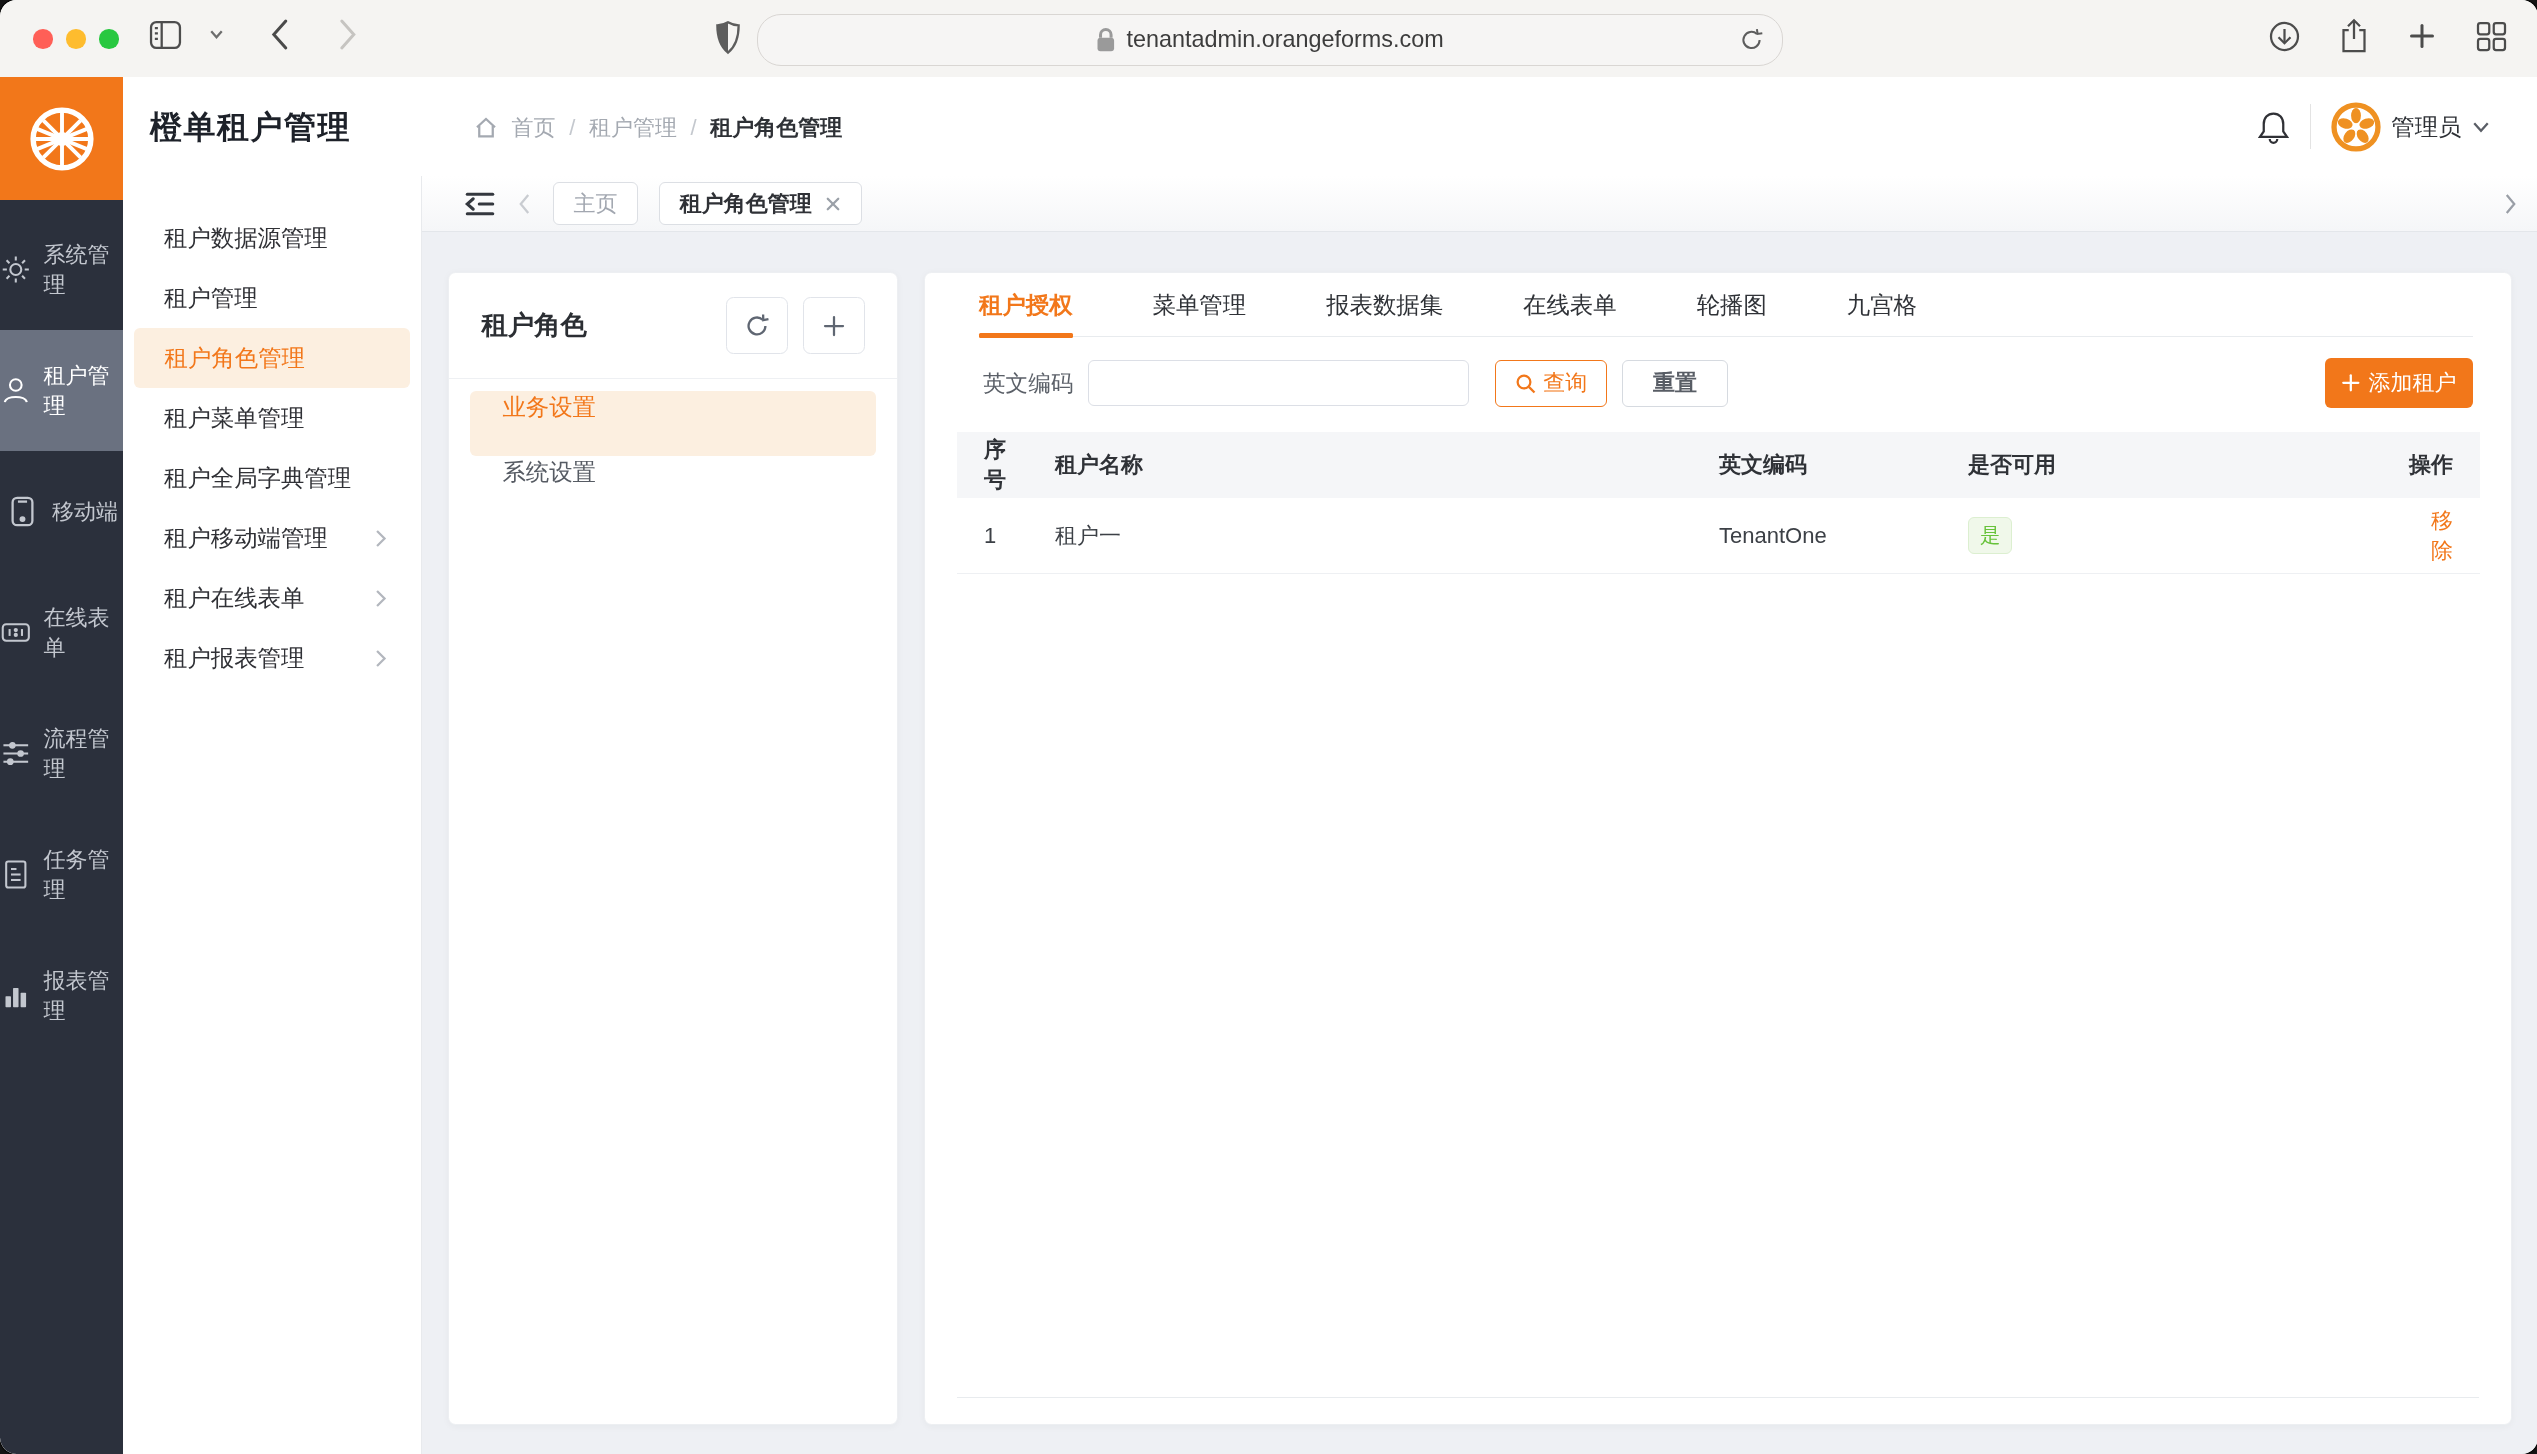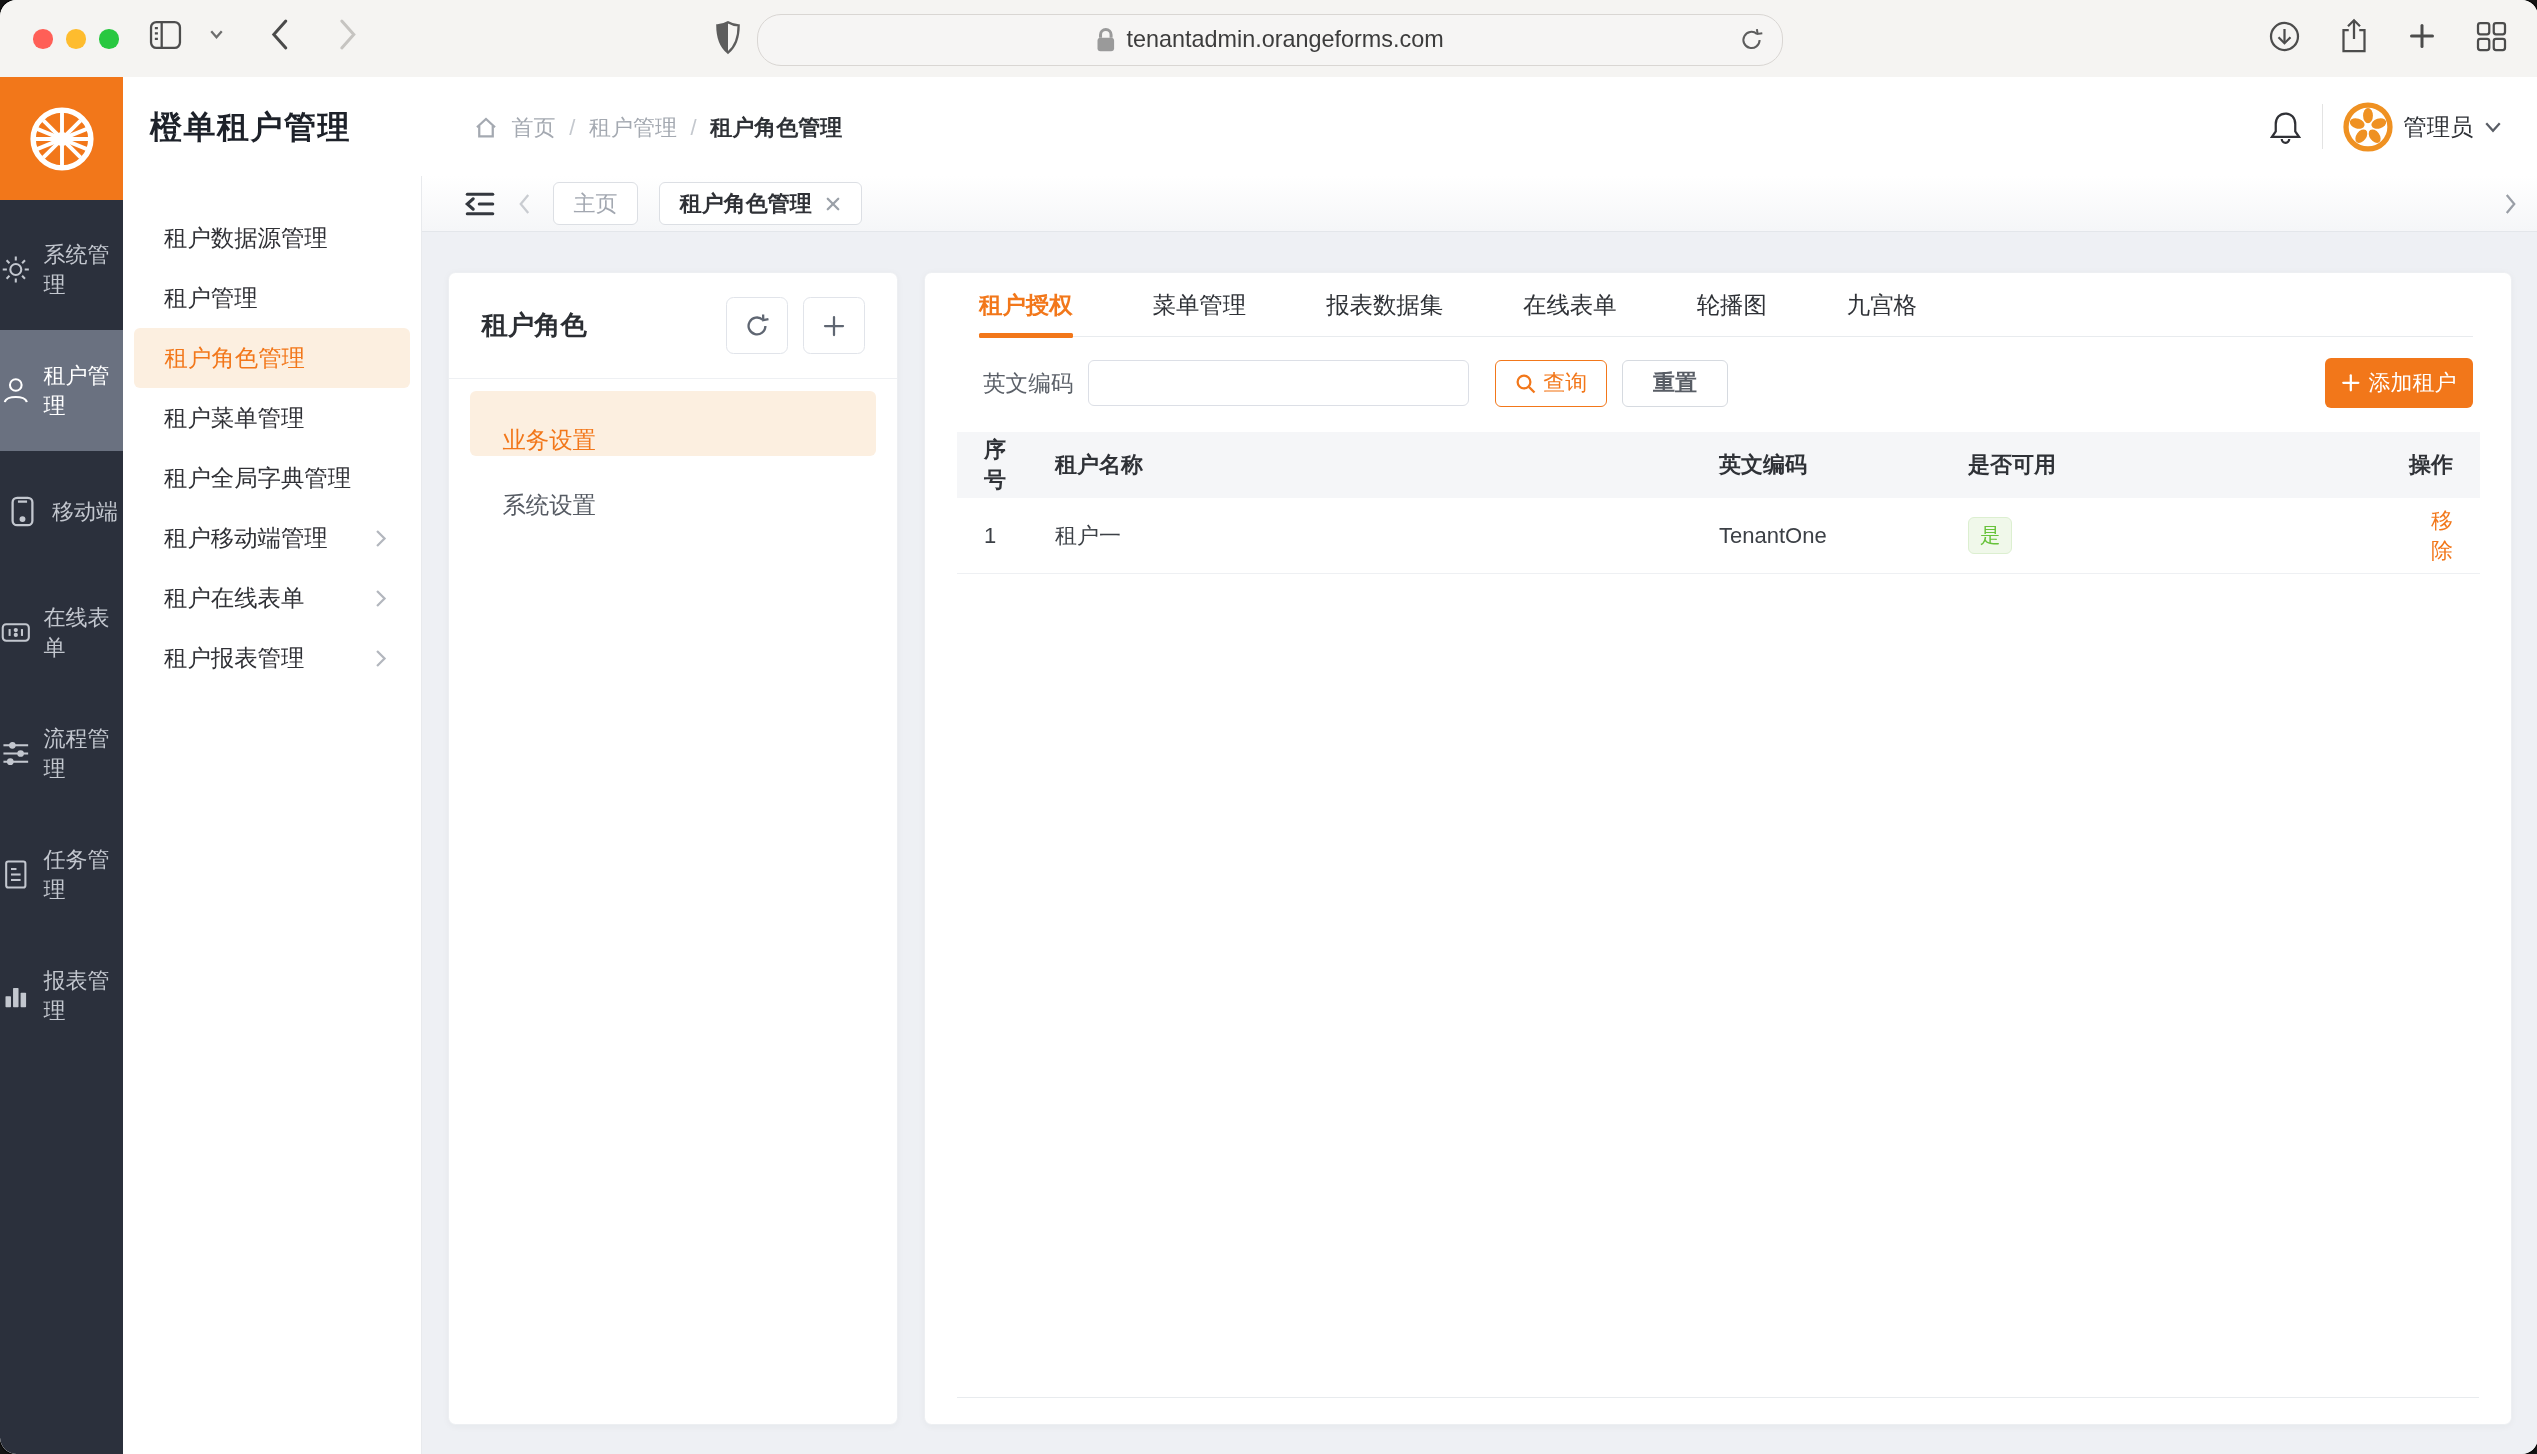--- a/index.html
+++ b/index.html
@@ -22,21 +22,21 @@
   .reload{position:absolute;right:16.6px;top:10.6px;color:#5d5d5d;}
   .chrome-right{position:absolute;right:30px;top:18px;display:flex;align-items:center;gap:38px;color:#4c4c4c;}
 
   
   .logo{position:absolute;left:0;top:77px;width:123px;height:123px;background:#f2771a;display:flex;align-items:center;justify-content:center;}
   .appheader{position:absolute;left:123px;top:77px;right:0;height:99px;background:#fff;}
   .apptitle{position:absolute;left:27px;top:29px;font-size:32px;font-weight:bold;color:#1d2129;letter-spacing:1.5px;}
   .crumbs{position:absolute;left:351px;top:36px;display:flex;align-items:center;gap:13.6px;font-size:22px;color:#a4a9b1;}
   .crumb-sep{color:#c4c8ce;}
   .crumb-current{color:#2e3136;font-weight:600;}
-  .hdr-right{position:absolute;right:36px;top:21px;display:flex;align-items:center;gap:19.6px;height:57px;}
+  .hdr-right{position:absolute;right:48px;top:21px;display:flex;align-items:center;gap:19.6px;height:57px;}
   .hdr-divider{width:1.5px;height:45px;background:#e3e3e3;}
   .hdr-user{display:flex;align-items:center;gap:10.6px;cursor:pointer;}
   .hdr-username{font-size:23.4px;color:#2e3136;}
 
   
   .rail{position:absolute;left:0;top:200px;bottom:0;width:123px;background:#2b303c;border-bottom-left-radius:16.6px;padding-top:9px;box-sizing:border-box;}
   .rail-item{height:121px;display:flex;flex-direction:row;align-items:center;justify-content:center;gap:12px;color:#c3c7cf;cursor:pointer;}
   .rail-item .lbl{font-size:22px;}
   .rail-item.active{background:#6a7180;color:#ffffff;}
 
@@ -59,21 +59,21 @@
   .strip-chev-l{color:#c9ccd1}
 
   
   .card{background:#fff;border-radius:7.5px;border:0.8px solid #edeff2;box-shadow:0 1.5px 7.5px rgba(30,40,60,.04);}
   .role-card{position:absolute;left:26.4px;top:96px;width:450px;height:1153px;box-sizing:border-box;}
   .role-hd{height:106px;display:flex;align-items:center;padding:0 32px;border-bottom:1.5px solid #eef0f3;box-sizing:border-box;}
   .role-title{font-size:26.4px;font-weight:bold;color:#2b2e33;flex:1;}
   .sq-btn{width:62px;height:57px;border:1.5px solid #e1e4ea;border-radius:7.5px;background:#fff;display:flex;align-items:center;justify-content:center;color:#5f6672;cursor:pointer;}
   .sq-btn + .sq-btn{margin-left:15px;}
   .role-list{padding:12px 21px;}
-  .role-item{height:65px;display:flex;align-items:flex-end;padding-left:32px;font-size:23.4px;color:#565b63;cursor:pointer;border-radius:6px;}
+  .role-item{height:65px;display:flex;align-items:flex-start;padding-left:32px;font-size:23.4px;color:#565b63;cursor:pointer;border-radius:6px;}
   .role-item.active{background:#fcefe0;color:#f2771a;}
 
   
   .main-card{position:absolute;left:502px;top:96px;right:26px;height:1153px;box-sizing:border-box;}
   .mtabs{display:flex;gap:80px;margin:0 38px 0 54px;height:63px;align-items:center;border-bottom:1.5px solid #e8ebee;position:relative;}
   .mtab{font-size:23.4px;color:#2f3237;cursor:pointer;position:relative;height:63px;display:flex;align-items:center;}
   .mtab.active{color:#f2771a;font-weight:bold;}
   .mtab.active::after{content:"";position:absolute;left:0;right:0;bottom:-1.5px;height:4.5px;background:#f2771a;border-radius:1.5px;}
 
   .filterrow{display:flex;align-items:center;margin:21px 38px 0 58px;gap:15px;}

